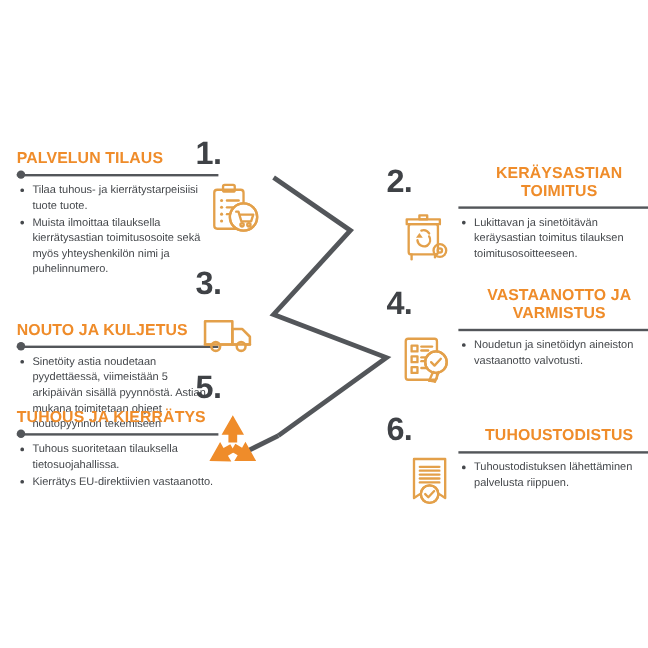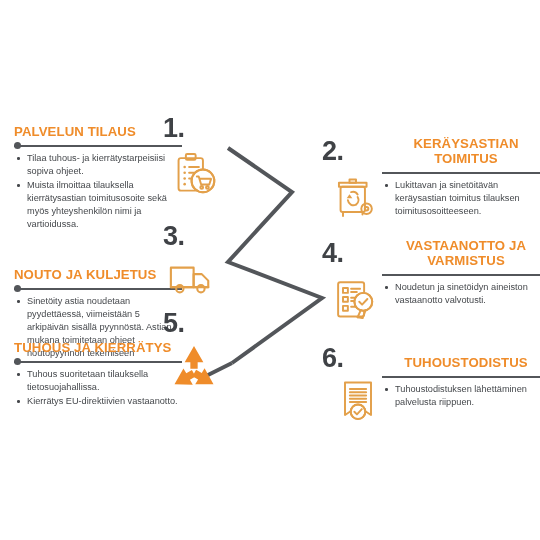--- a/index.html
+++ b/index.html
@@ -128,22 +128,22 @@
   </svg>
 
   <div class="step">
     <div class="step-text left" style="left:14px; top:124px;">
       <div class="step-title title-left">PALVELUN TILAUS</div>
       <div class="rule dot-left">
         <div class="bar"></div>
         <div class="dot"></div>
       </div>
       <ul class="bullets">
-        <li>Tilaa tuhous- ja kierrätystarpeisiisi sopiva ohjeet.</li>
-        <li>Muista ilmoittaa tilauksella kierrätysastian toimitusosoite sekä myös yhteyshenkilön nimi ja vartioidussa.</li>
+        <li>Tilaa tuhous- ja kierrätystarpeisiisi tuote tuote.</li>
+        <li>Muista ilmoittaa tilauksella kierrätysastian toimitusosoite sekä myös yhteyshenkilön nimi ja puhelinnumero.</li>
       </ul>
     </div>
     <div class="num" style="left:163px; top:115px;">1.</div>
     <div class="icon" style="left:168px; top:150px;">
       <svg viewBox="0 0 64 64" fill="none" stroke="#E3A04A" stroke-width="2.4" stroke-linecap="round" stroke-linejoin="round">
         <rect x="13" y="10" width="30" height="40" rx="3"></rect>
         <rect x="22" y="5" width="12" height="7" rx="1.6"></rect>
         <circle cx="20.5" cy="21" r="1.6" fill="#E3A04A" stroke="none"></circle>
         <circle cx="20.5" cy="28" r="1.6" fill="#E3A04A" stroke="none"></circle>
         <circle cx="20.5" cy="35" r="1.6" fill="#E3A04A" stroke="none"></circle>

